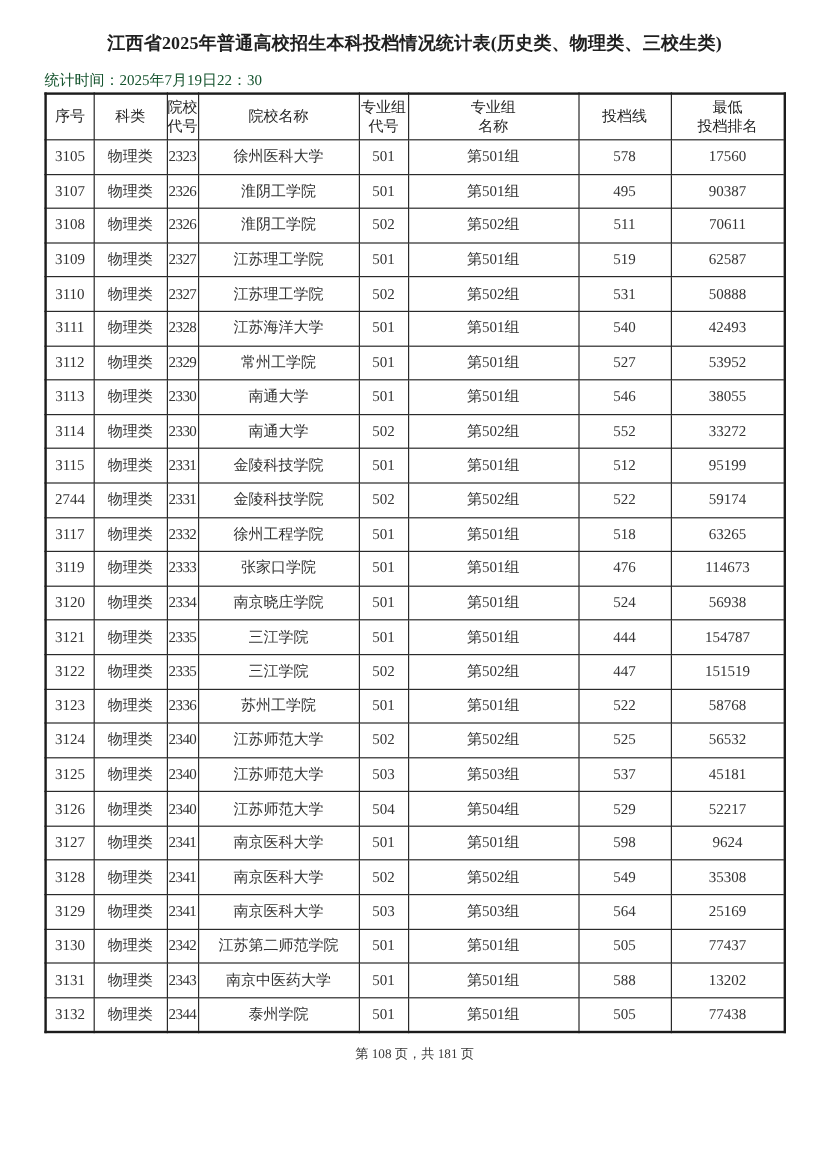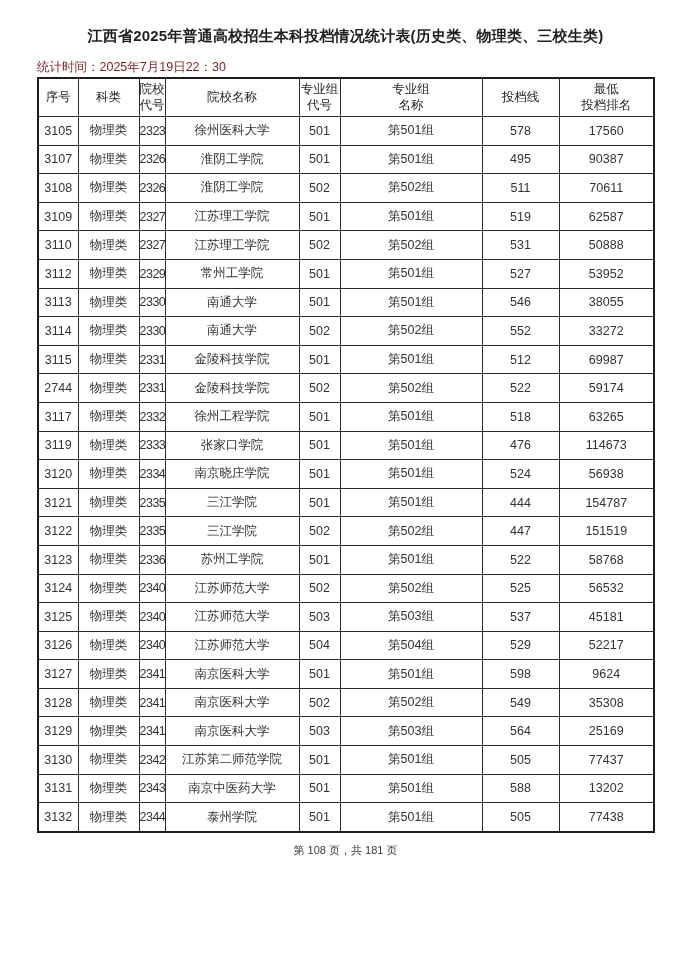--- a/index.html
+++ b/index.html
@@ -5,37 +5,37 @@
   html, body {
     margin: 0;
     padding: 0;
     background: #ffffff;
   }
   .page {
     position: relative;
     width: 691px;
     height: 902px;
     background: #ffffff;
-    font-family: Liberation Sans, sans-serif;
+    font-family: Liberation Serif, serif;
     color: #2e2e2e;
     overflow: hidden;
   }
   .doc-title {
     margin: 0;
     padding-top: 27px;
     text-align: center;
     font-size: 15px;
     font-weight: bold;
     color: #1f1f1f;
     letter-spacing: 0.2px;
   }
   .stats-time {
     margin: 13px 12px 1px 37px;
     font-size: 12.5px;
-    color: #7f1d1d;
+    color: #14532d;
   }
   table.admission-table {
     border-collapse: collapse;
     table-layout: fixed;
     margin-left: 37px;
     width: 616px;
     border: 2px solid #1c1c1c;
   }
   table.admission-table th,
   table.admission-table td {
@@ -160,20 +160,30 @@
           <td class="col-0">3110</td>
           <td class="col-1">物理类</td>
           <td class="col-2">2327</td>
           <td class="col-3">江苏理工学院</td>
           <td class="col-4">502</td>
           <td class="col-5">第502组</td>
           <td class="col-6">531</td>
           <td class="col-7">50888</td>
         </tr>
         <tr>
+          <td class="col-0">3111</td>
+          <td class="col-1">物理类</td>
+          <td class="col-2">2328</td>
+          <td class="col-3">江苏海洋大学</td>
+          <td class="col-4">501</td>
+          <td class="col-5">第501组</td>
+          <td class="col-6">540</td>
+          <td class="col-7">42493</td>
+        </tr>
+        <tr>
           <td class="col-0">3112</td>
           <td class="col-1">物理类</td>
           <td class="col-2">2329</td>
           <td class="col-3">常州工学院</td>
           <td class="col-4">501</td>
           <td class="col-5">第501组</td>
           <td class="col-6">527</td>
           <td class="col-7">53952</td>
         </tr>
         <tr>
@@ -197,21 +207,21 @@
           <td class="col-7">33272</td>
         </tr>
         <tr>
           <td class="col-0">3115</td>
           <td class="col-1">物理类</td>
           <td class="col-2">2331</td>
           <td class="col-3">金陵科技学院</td>
           <td class="col-4">501</td>
           <td class="col-5">第501组</td>
           <td class="col-6">512</td>
-          <td class="col-7">69987</td>
+          <td class="col-7">95199</td>
         </tr>
         <tr>
           <td class="col-0">2744</td>
           <td class="col-1">物理类</td>
           <td class="col-2">2331</td>
           <td class="col-3">金陵科技学院</td>
           <td class="col-4">502</td>
           <td class="col-5">第502组</td>
           <td class="col-6">522</td>
           <td class="col-7">59174</td>

